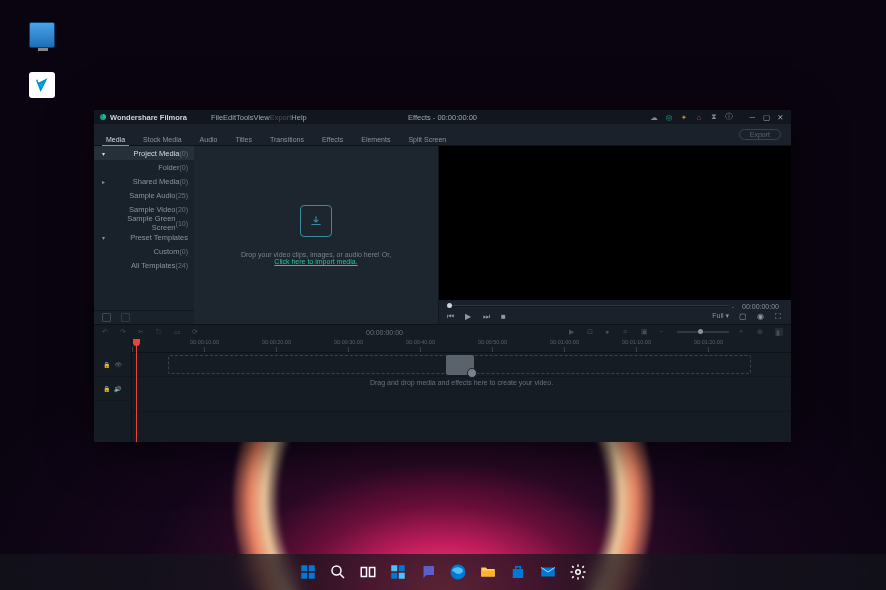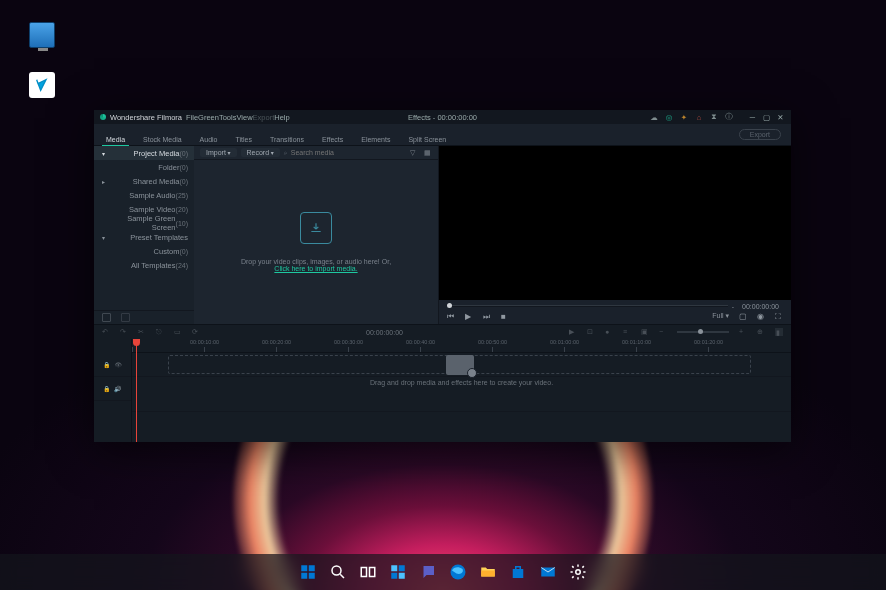--- a/index.html
+++ b/index.html
@@ -32,21 +32,21 @@
   background: #1a212b; color: #aeb6be; font-size: 8px;
   display: flex; flex-direction: column;
   box-shadow: 0 8px 40px rgba(0,0,0,0.6);
 }
 
 .titlebar {
   height: 14px; background: #12171f; display: flex; align-items: center; padding: 0 6px;
   font-size: 7.5px; color: #9aa;
 }
 .titlebar .logo { width: 6px; height: 6px; background: conic-gradient(#1ec8a0, #0a8f6f); border-radius: 50%; margin-right: 4px; }
-.titlebar .name { color: #d0d4d8; margin-right: 4px; }
+.titlebar .name { color: #d0d4d8; margin-right: 24px; font-weight: bold; }
 .titlebar .menus { display: flex; }
 .titlebar .menus span { cursor: pointer; }
 .titlebar .title-center { position: absolute; left: 50%; transform: translateX(-50%); color: #9aa; }
 .titlebar .right { margin-left: auto; display: flex; gap: 7px; align-items: center; }
 .titlebar .right .ic { width: 8px; height: 8px; display: inline-flex; align-items: center; justify-content: center; opacity: 0.8; cursor: pointer; }
 .titlebar .winbtn { display: flex; gap: 5px; margin-left: 8px; }
 .titlebar .winbtn span { width: 9px; height: 9px; display: inline-flex; align-items: center; justify-content: center; cursor: pointer; }
 
 .tab-strip {
   height: 22px; background: #1a212b; border-bottom: 1px solid #0d1219;
@@ -151,21 +151,21 @@
     </div>
   </div>
 
   <div class="app">
 
     <div class="titlebar">
       <div class="logo"></div>
       <div class="name">Wondershare Filmora</div>
       <div class="menus">
         <span>File</span>
-        <span>Green</span>
+        <span>Edit</span>
         <span>Tools</span>
         <span>View</span>
         <span style="opacity:.4">Export</span>
         <span>Help</span>
       </div>
       <div class="title-center">Effects - 00:00:00:00</div>
       <div class="right">
         <span class="ic">☁</span>
         <span class="ic" style="color:#1ec8a0">◎</span>
         <span class="ic" style="color:#e8a030">✦</span>
@@ -266,32 +266,20 @@
               <span class="count">(24)</span>
             </div>
           </div>
         <div class="sidebar-bottom">
           <div class="sbi" style="border-radius:1px"></div>
           <div class="sbi" style="border-radius:1px;opacity:.4"></div>
         </div>
       </div>
 
       <div class="media-panel">
-        <div class="media-toolbar">
-          <div class="mt-drop">Import</div>
-          <div class="mt-drop">Record</div>
-          <div class="mt-search">
-            <span>⌕</span>
-            <input placeholder="Search media" style="">
-          </div>
-          <div class="mt-right">
-            <span class="ic">▽</span>
-            <span class="ic">▦</span>
-          </div>
-        </div>
         <div class="media-body">
           <div class="import-icon">
             <svg viewBox="0 0 24 24" fill="none" stroke-width="2">
                 <path d="M12 4v10m0 0l-4-4m4 4l4-4M4 18h16"></path>
               </svg>
           </div>
           <div class="hint">Drop your video clips, images, or audio here! Or,</div>
           <div class="hint link">Click here to import media.</div>
         </div>
       </div>

